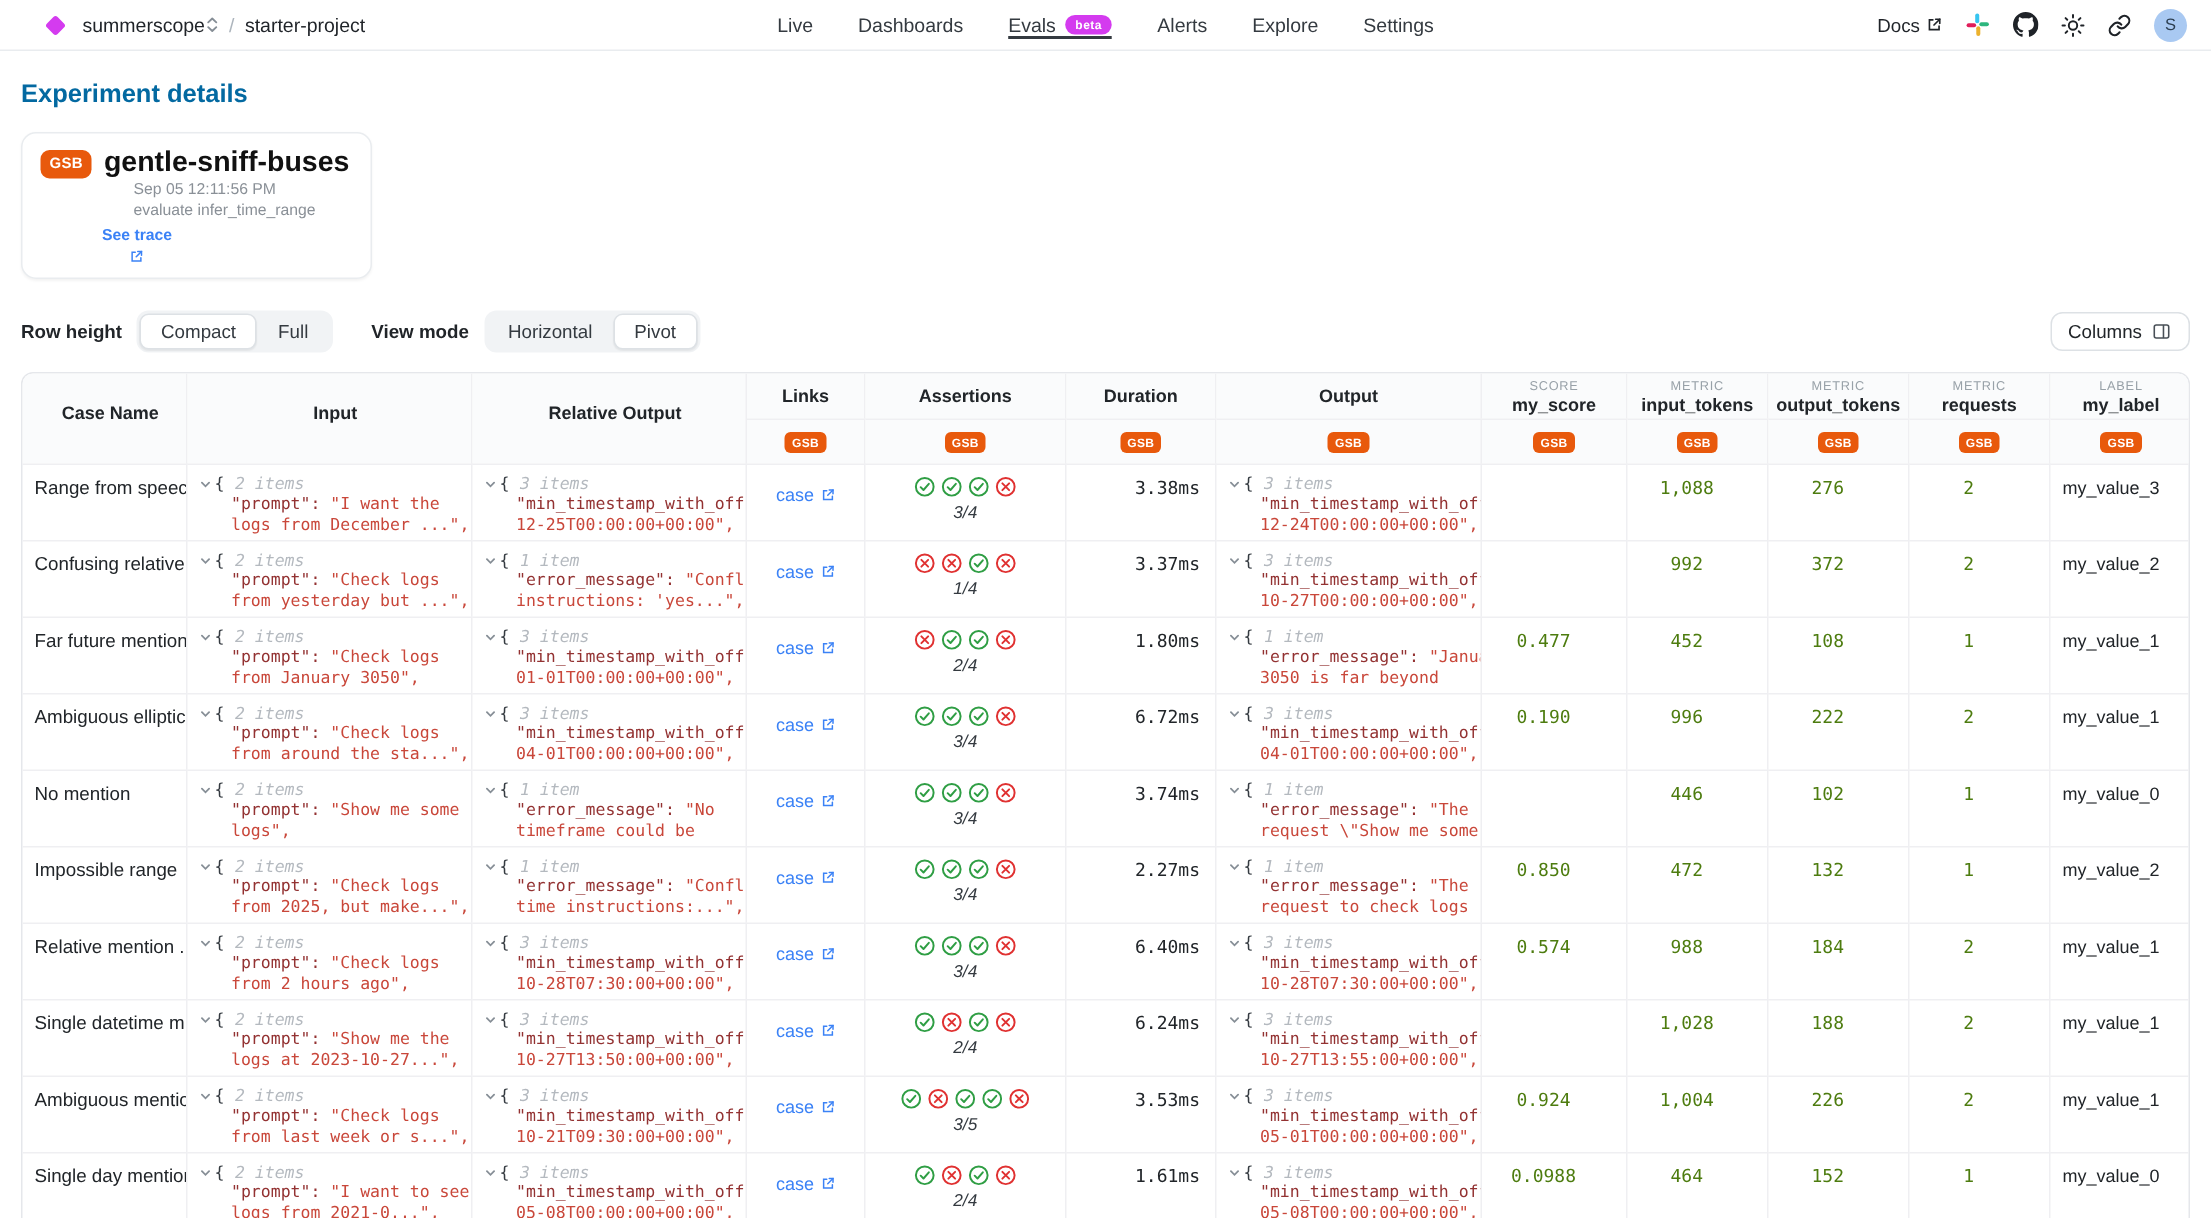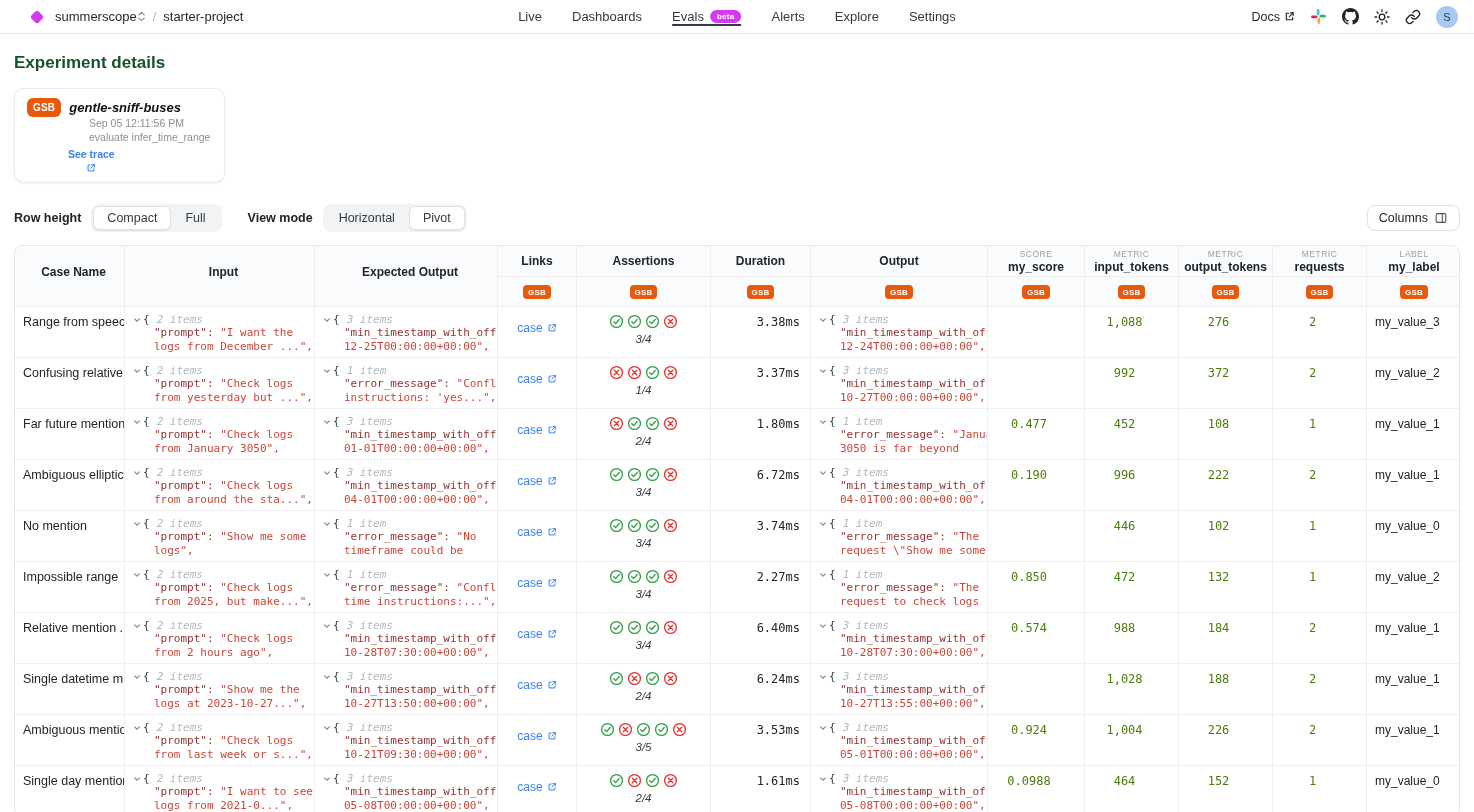--- a/index.html
+++ b/index.html
@@ -25,28 +25,28 @@
     padding:2px 7px; border-radius:7px; letter-spacing:.3px; }
   .topbar-right { margin-left:auto; display:flex; align-items:center; gap:15px; }
   .docs-link { display:flex; align-items:center; gap:4px; font-size:12.5px; font-weight:500;
     color:#1f2328; text-decoration:none; cursor:pointer; }
   .icon-btn { background:none; border:none; cursor:pointer; display:flex; align-items:center; }
   .avatar { width:22px; height:22px; border-radius:50%; background:#a9c9f2; color:#2c3e50;
     font-size:11px; font-weight:500; display:flex; align-items:center; justify-content:center;
     cursor:pointer; }
 
   
-  .page-title { margin:19px 0 0 14px; font-size:17px; font-weight:700; color:#14532d; }
+  .page-title { margin:19px 0 0 14px; font-size:17px; font-weight:700; color:#0369a1; }
   .exp-card { margin:15px 0 0 14px; display:inline-block; min-width:160px;
     border:1px solid #e9ecef; border-radius:10px; background:#fff; padding:9px 14px 9px 12px;
     box-shadow:0 1px 2px rgba(0,0,0,.05); }
   .exp-card-row { display:flex; align-items:center; gap:8px; }
   .gsb-badge-lg { background:#e8590c; color:#fff; font-size:10px; font-weight:700;
     padding:4px 6px; border-radius:6px; letter-spacing:.2px; }
-  .exp-name { font-size:13px; font-weight:700; color:#111;font-style:italic; }
+  .exp-name { font-size:19px; font-weight:700; color:#111; }
   .exp-meta { margin-left:41px; }
   .exp-meta .meta-line { font-size:10.5px; color:#8a9097; line-height:13.5px;margin-left:21px; }
   .trace-link { display:inline-flex; align-items:center; gap:3px; margin-top:2px;
     font-size:10.5px; font-weight:600; color:#3b82f6; text-decoration:none; cursor:pointer;flex-direction:column; }
 
   
   .toolbar { display:flex; align-items:center; margin:21px 14px 0 14px; }
   .toolbar-label { font-size:12.5px; font-weight:600; color:#212529; margin-right:10px; }
   .seg-group { display:flex; background:#f1f3f5; border-radius:8px; padding:2px; margin-right:26px; }
   .seg-btn { border:1px solid transparent; background:transparent; border-radius:6px;
@@ -233,21 +233,21 @@
         <col style="width: 97px;">
         <col style="width: 94px;">
         <col style="width: 94px;">
         <col style="width: 94px;">
         <col style="width: 94px;">
       </colgroup>
       <thead>
         <tr class="group-row">
           <th class="th-span" rowspan="2"><span>Case Name</span></th>
           <th class="th-span" rowspan="2"><span>Input</span></th>
-          <th class="th-span" rowspan="2"><span>Expected Output</span></th>
+          <th class="th-span" rowspan="2"><span>Relative Output</span></th>
           <th><span>Links</span></th>
           <th><span>Assertions</span></th>
           <th><span>Duration</span></th>
           <th><span>Output</span></th>
           <th><span class="kicker">SCORE</span><span>my_score</span></th>
           <th><span class="kicker">METRIC</span><span>input_tokens</span></th>
           <th><span class="kicker">METRIC</span><span>output_tokens</span></th>
           <th><span class="kicker">METRIC</span><span>requests</span></th>
           <th><span class="kicker">LABEL</span><span>my_label</span></th>
         </tr>

